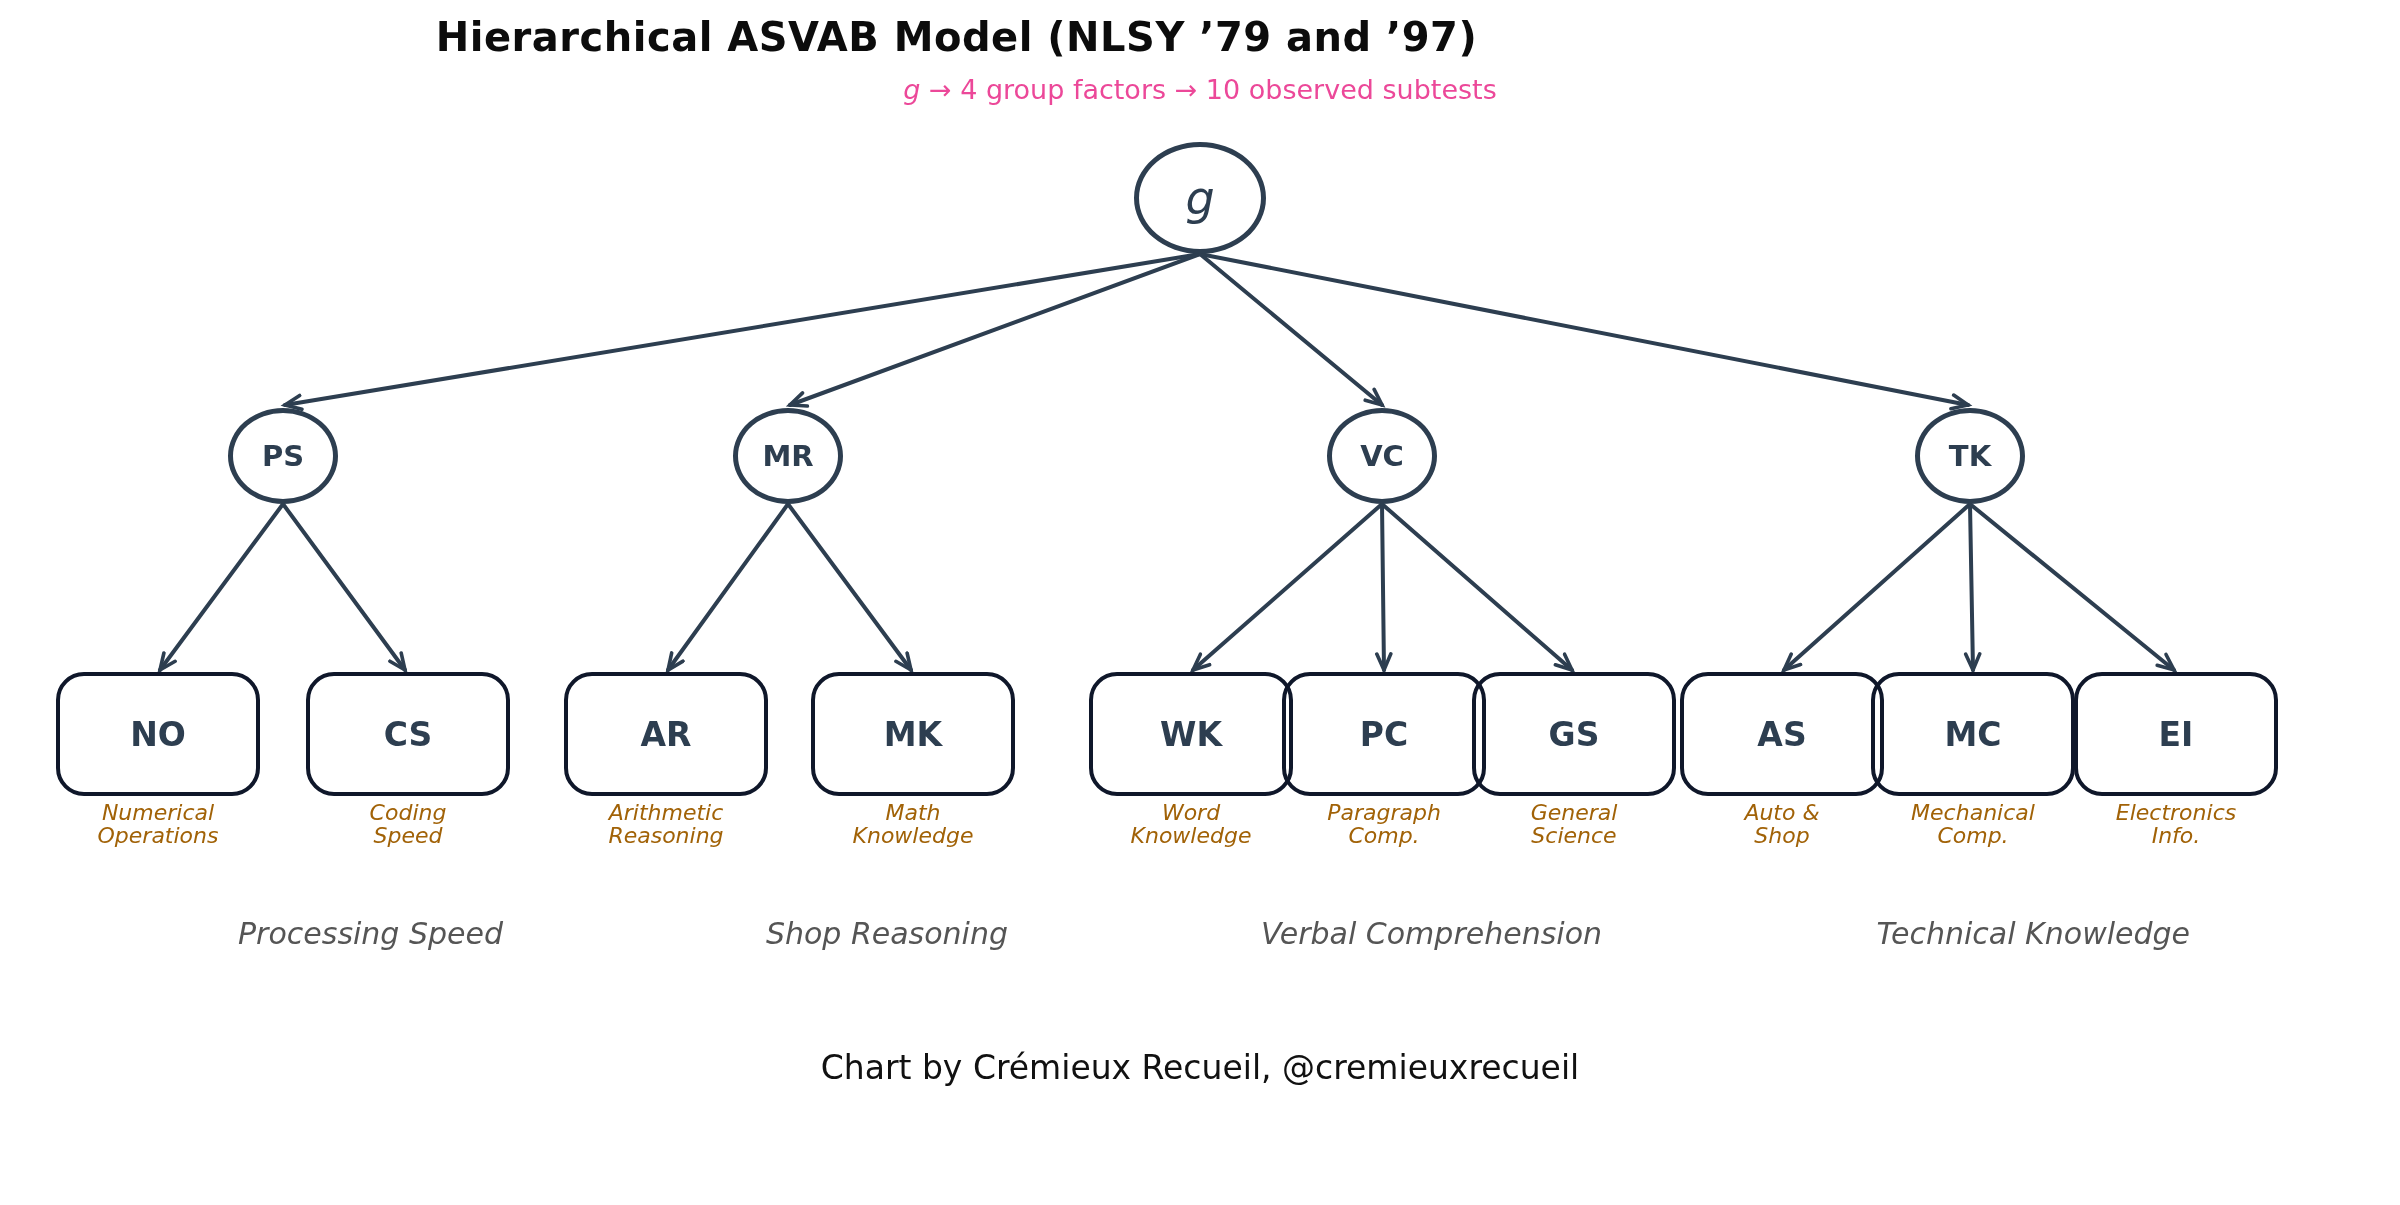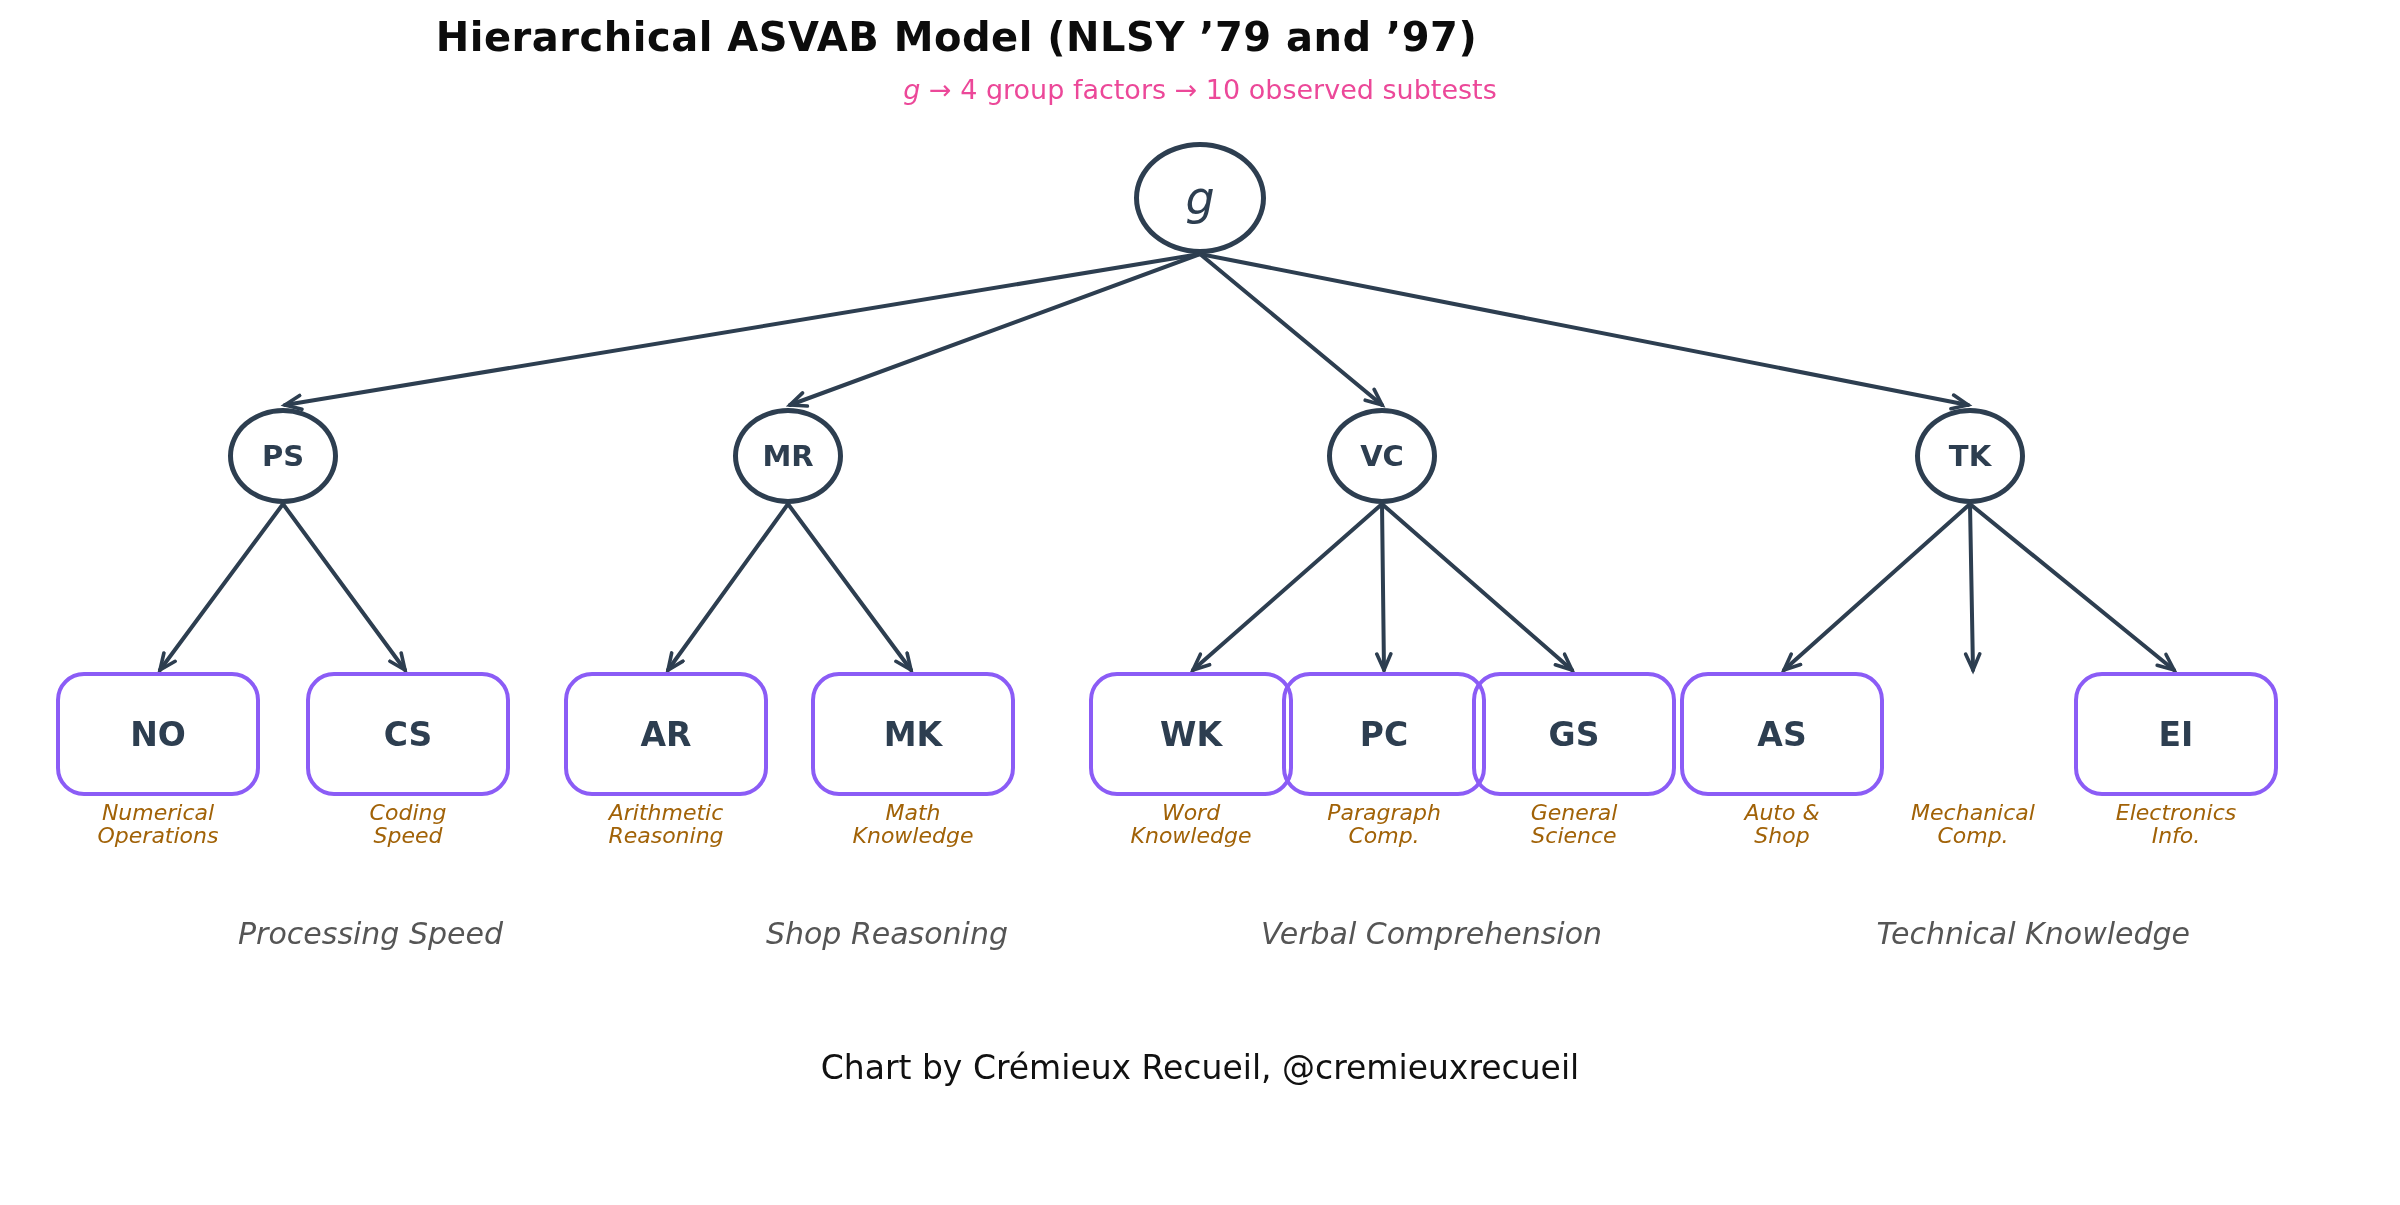--- a/index.html
+++ b/index.html
@@ -59,21 +59,21 @@
     width: 132px; height: 112px;
     font-size: 46px;
     font-style: italic;
     font-weight: normal;
   }
   .group-circle {
     width: 110px; height: 96px;
     top: 408px;
   }
   .box {
-    border: 4px solid #8b5cf6;
+    border: 4px solid #0f172a;
     border-radius: 28px;
     background: transparent;
     width: 204px; height: 124px;
     top: 672px;
     font-weight: bold;
     font-size: 33px;
   }
   .sublabel {
     position: absolute;
     top: 801px;
@@ -147,20 +147,21 @@
   <div class="node circle group-circle" style="left:1915px;">TK</div>
 
   <div class="node box" style="left:56px;">NO</div>
   <div class="node box" style="left:306px;">CS</div>
   <div class="node box" style="left:564px;">AR</div>
   <div class="node box" style="left:811px;">MK</div>
   <div class="node box" style="left:1089px;">WK</div>
   <div class="node box" style="left:1282px;">PC</div>
   <div class="node box" style="left:1472px;">GS</div>
   <div class="node box" style="left:1680px;">AS</div>
+  <div class="node box" style="left:1871px;">MC</div>
   <div class="node box" style="left:2074px;">EI</div>
 
   <div class="sublabel" style="left:56px;">
       <div>Numerical</div>
       <div>Operations</div>
     </div>
   <div class="sublabel" style="left:306px;">
       <div>Coding</div>
       <div>Speed</div>
     </div>

